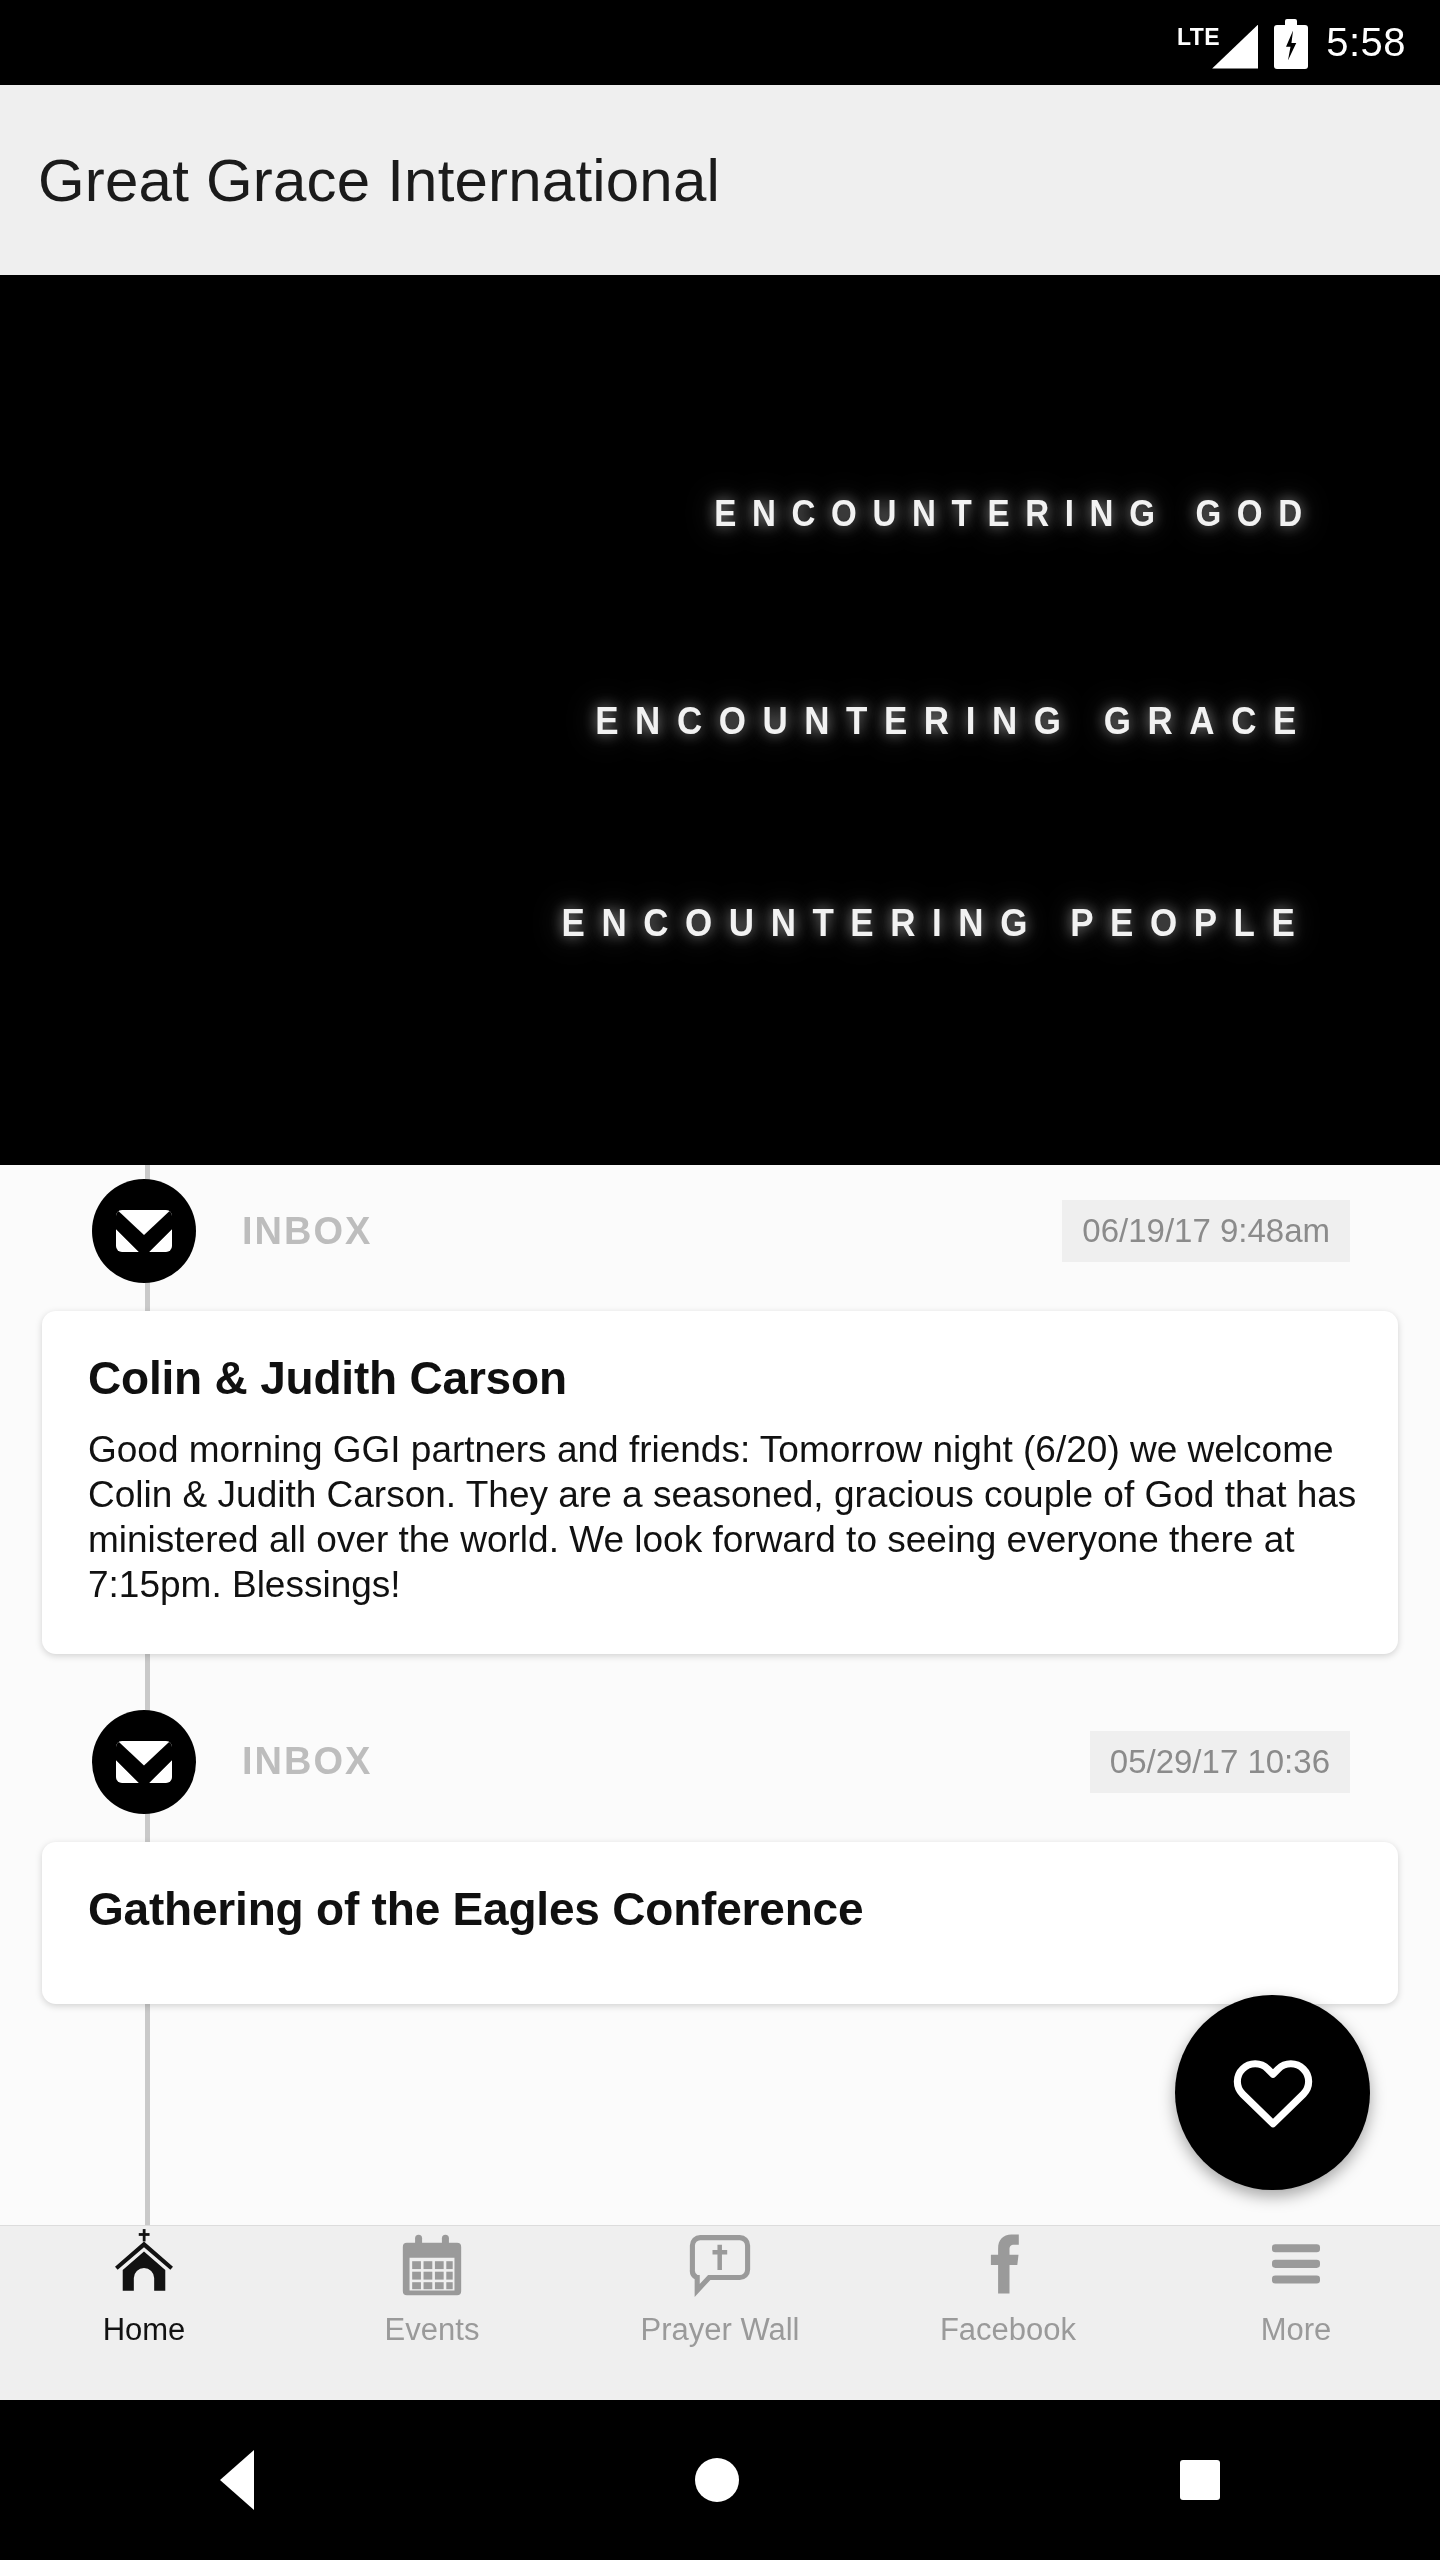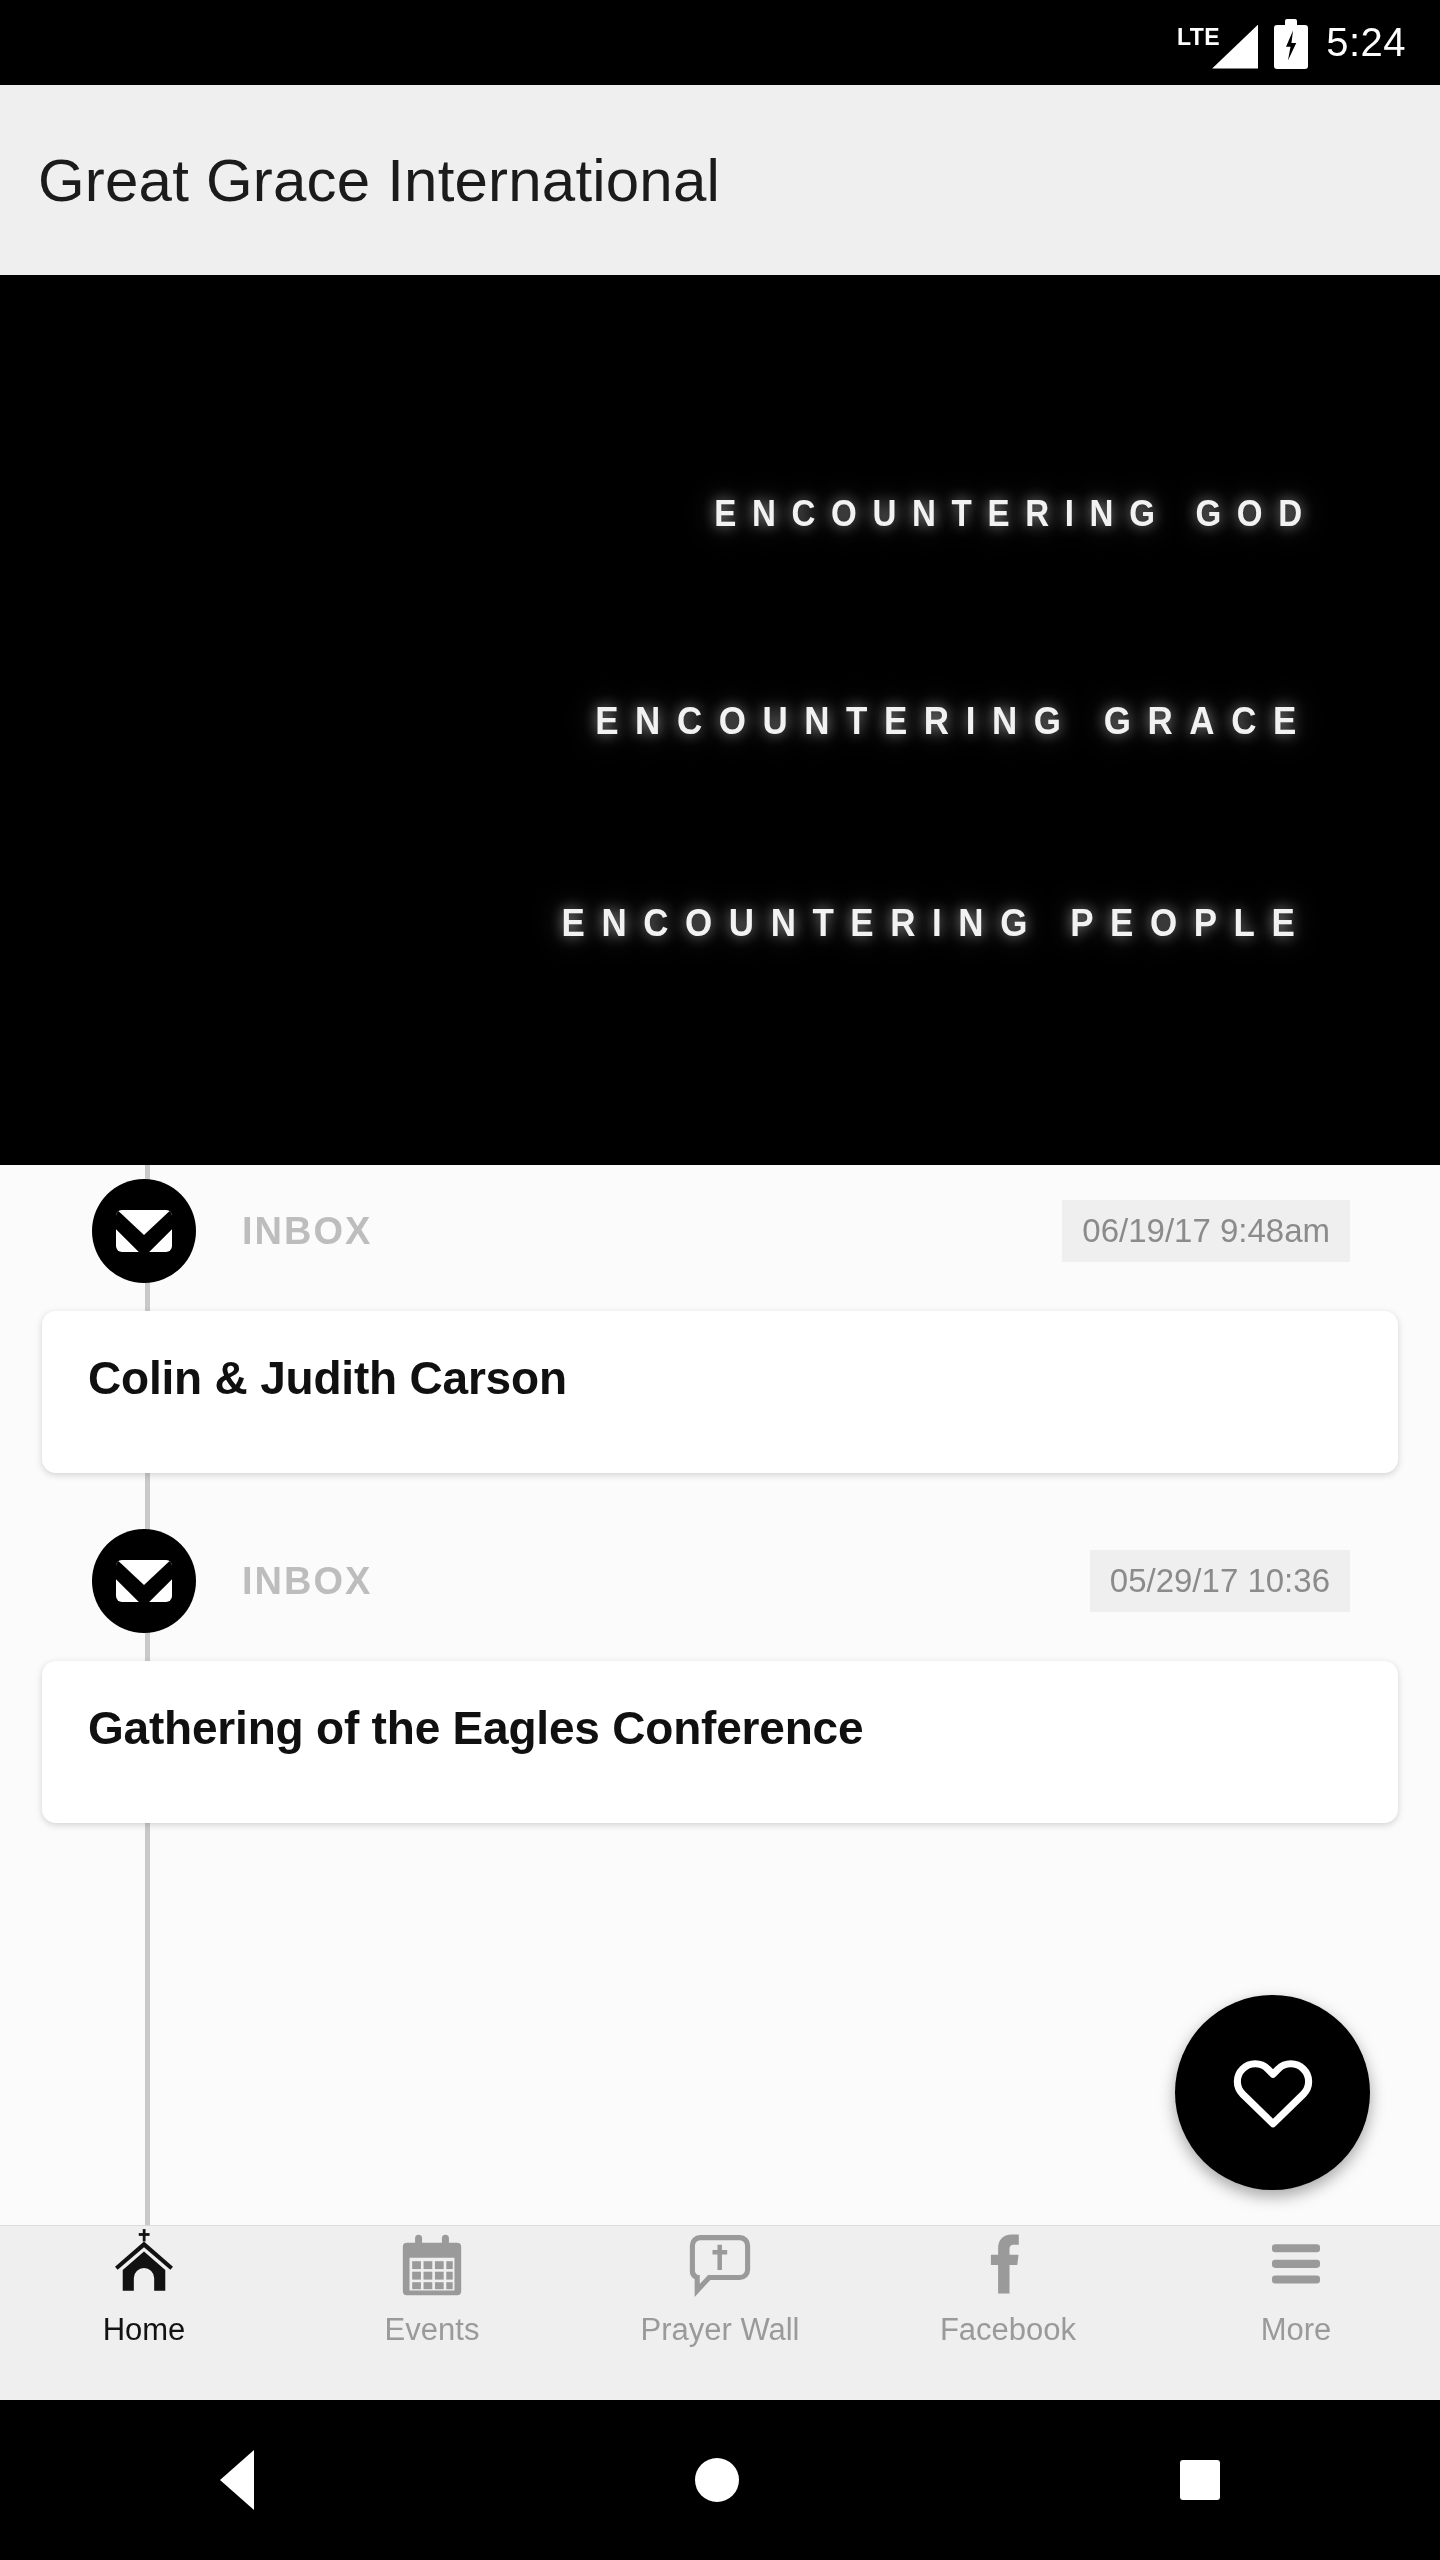--- a/index.html
+++ b/index.html
@@ -106,21 +106,21 @@
       <div class="lte-wrap">
         <span class="lte-txt">LTE</span>
         <div class="signal"></div>
       </div>
       <div class="battery">
         <div class="cap"></div>
           <div class="body"></div>
           <div class="bolt"></div>
       </div>
     </div>
-    <div class="clock">5:24</div>
+    <div class="clock">5:58</div>
   </div>
 
   <div class="appbar">
     <h1>Great Grace International</h1>
   </div>
 
   <div class="hero">
     <div class="lines">
       <div class="hl hl1">ENCOUNTERING GOD</div>
       <div class="hl hl2">ENCOUNTERING GRACE</div>
@@ -133,20 +133,21 @@
 
     <div class="entry-head">
       <div class="mailbadge">
         <div class="env"></div>
       </div>
       <div class="inbox-label">INBOX</div>
       <div class="stamp">06/19/17 9:48am</div>
     </div>
     <div class="card">
       <h2>Colin &amp; Judith Carson</h2>
+      <p>Good morning GGI partners and friends: Tomorrow night (6/20) we welcome Colin &amp; Judith Carson.  They are a seasoned, gracious couple of God that has ministered all over the world.  We look forward to seeing everyone there at 7:15pm.  Blessings!</p>
     </div>
 
     <div class="entry-head" style="margin-top:42px;">
       <div class="mailbadge">
         <div class="env"></div>
       </div>
       <div class="inbox-label">INBOX</div>
       <div class="stamp">05/29/17 10:36</div>
     </div>
     <div class="card">

